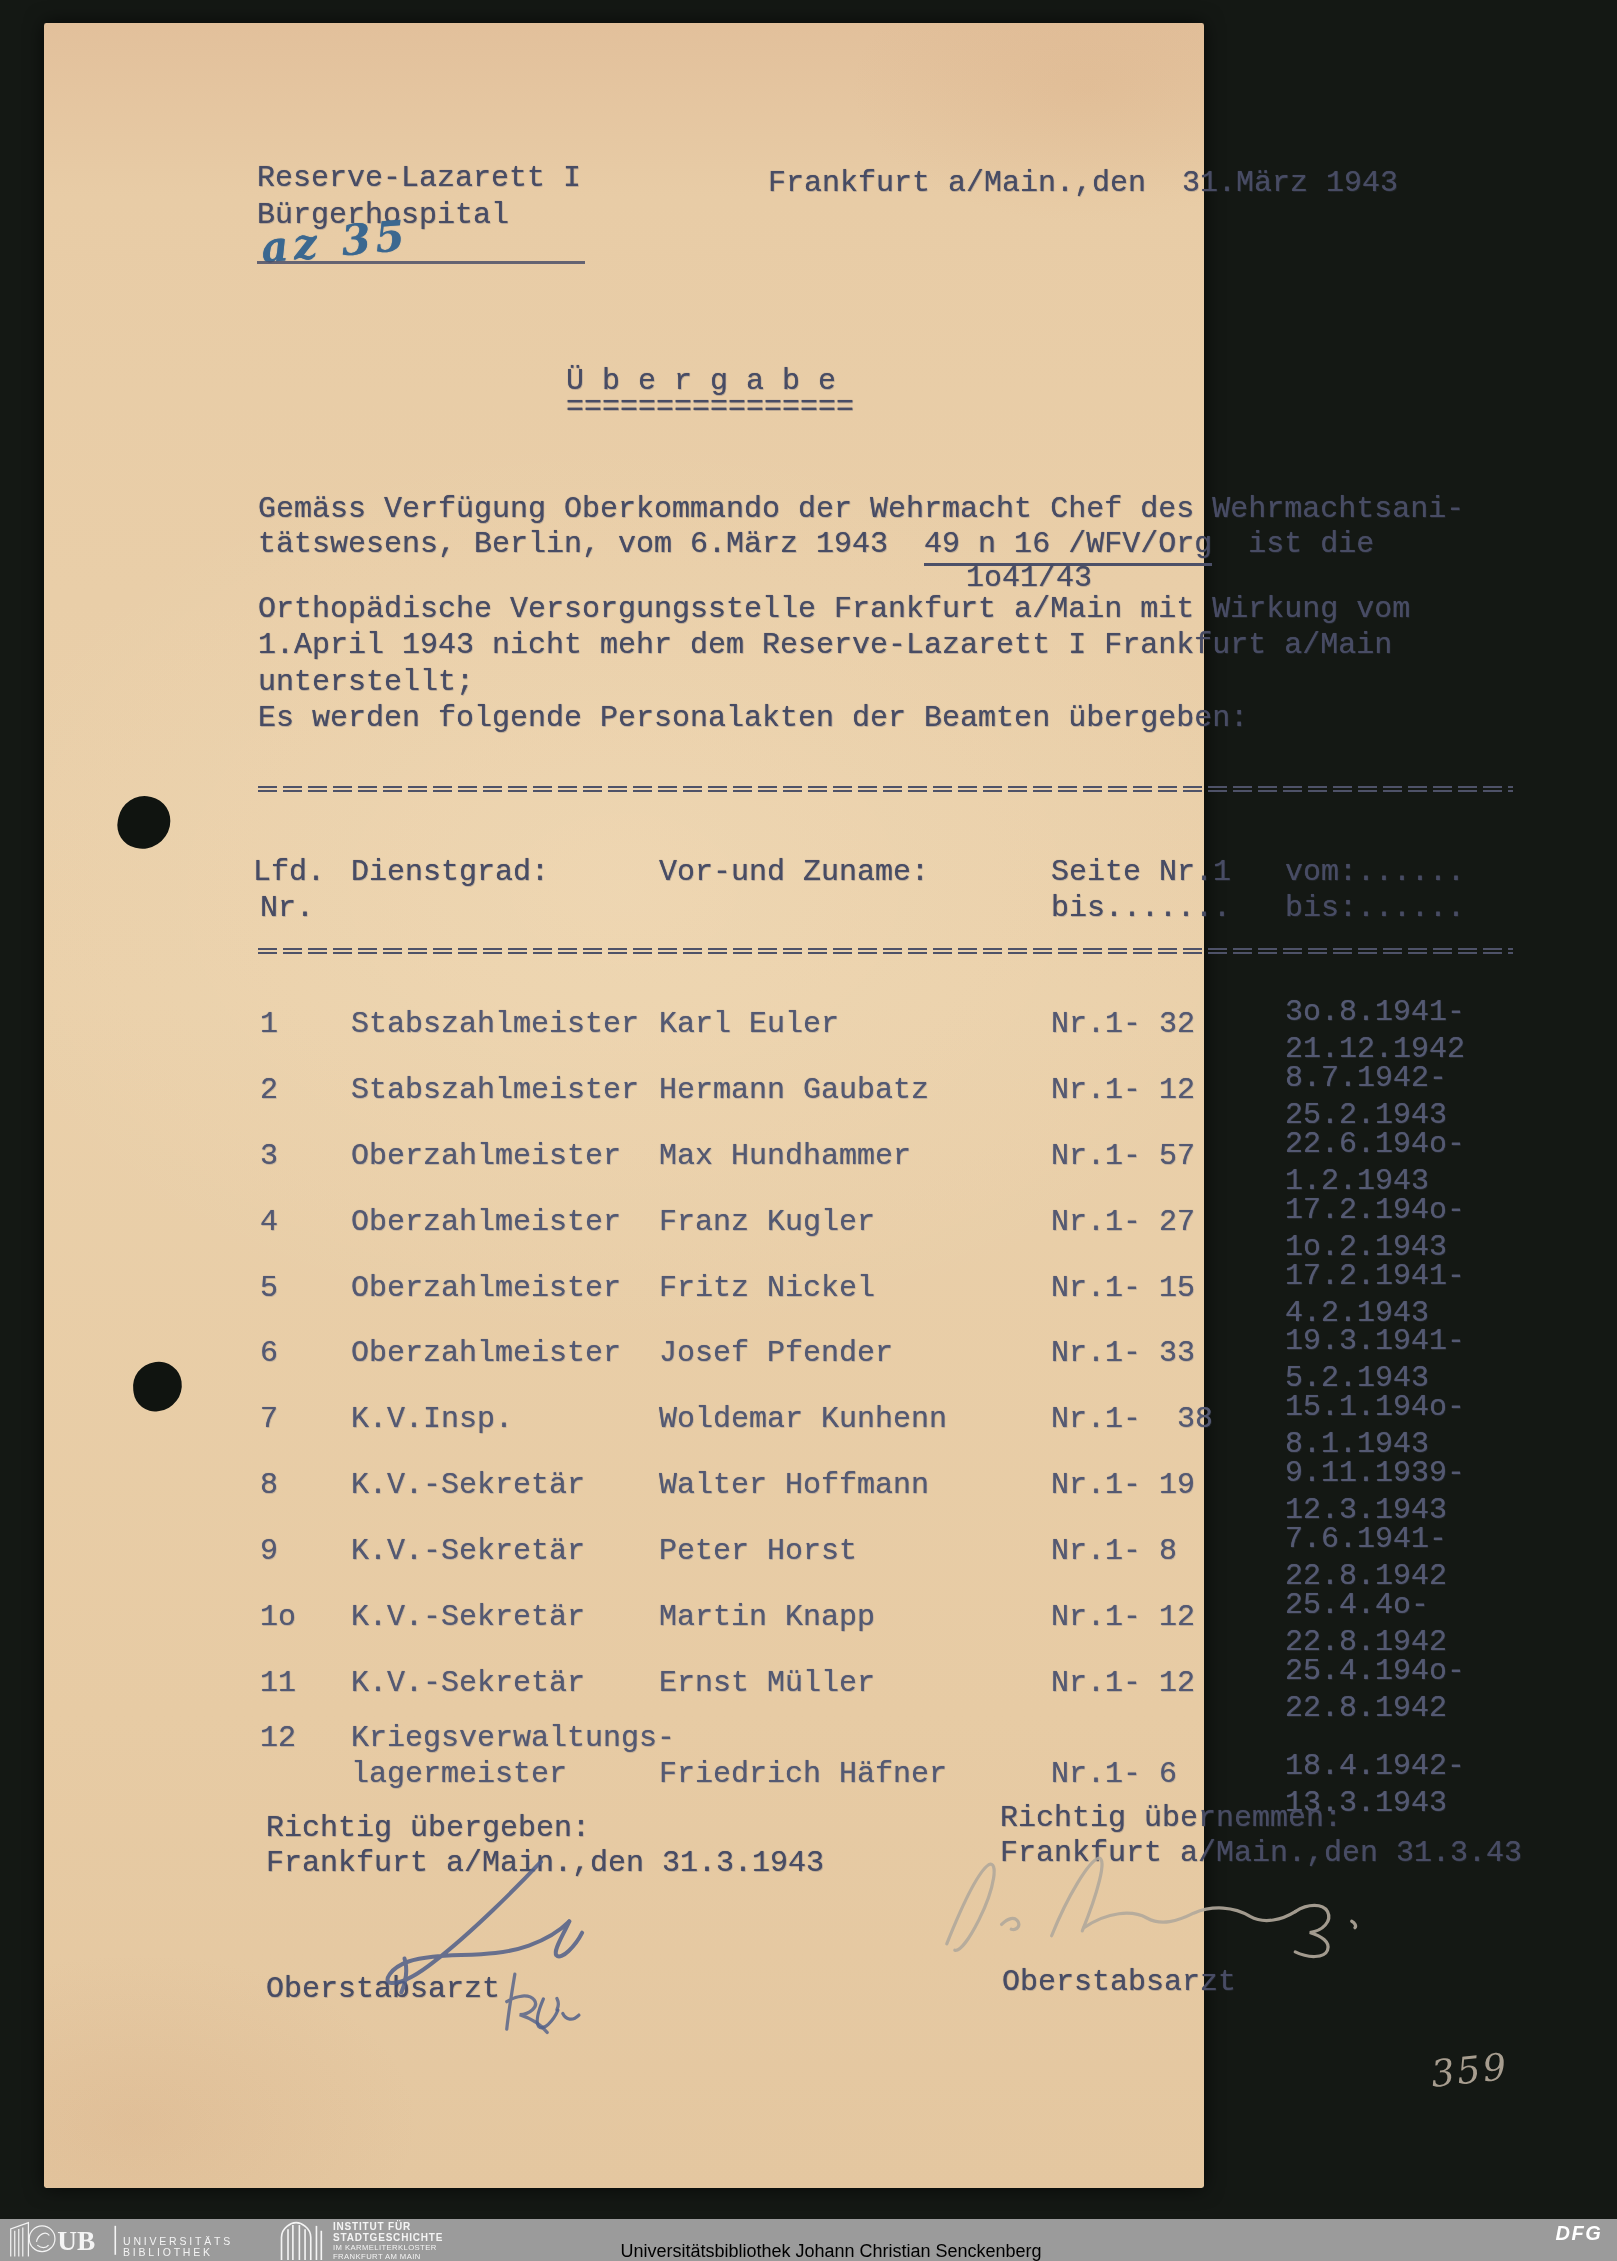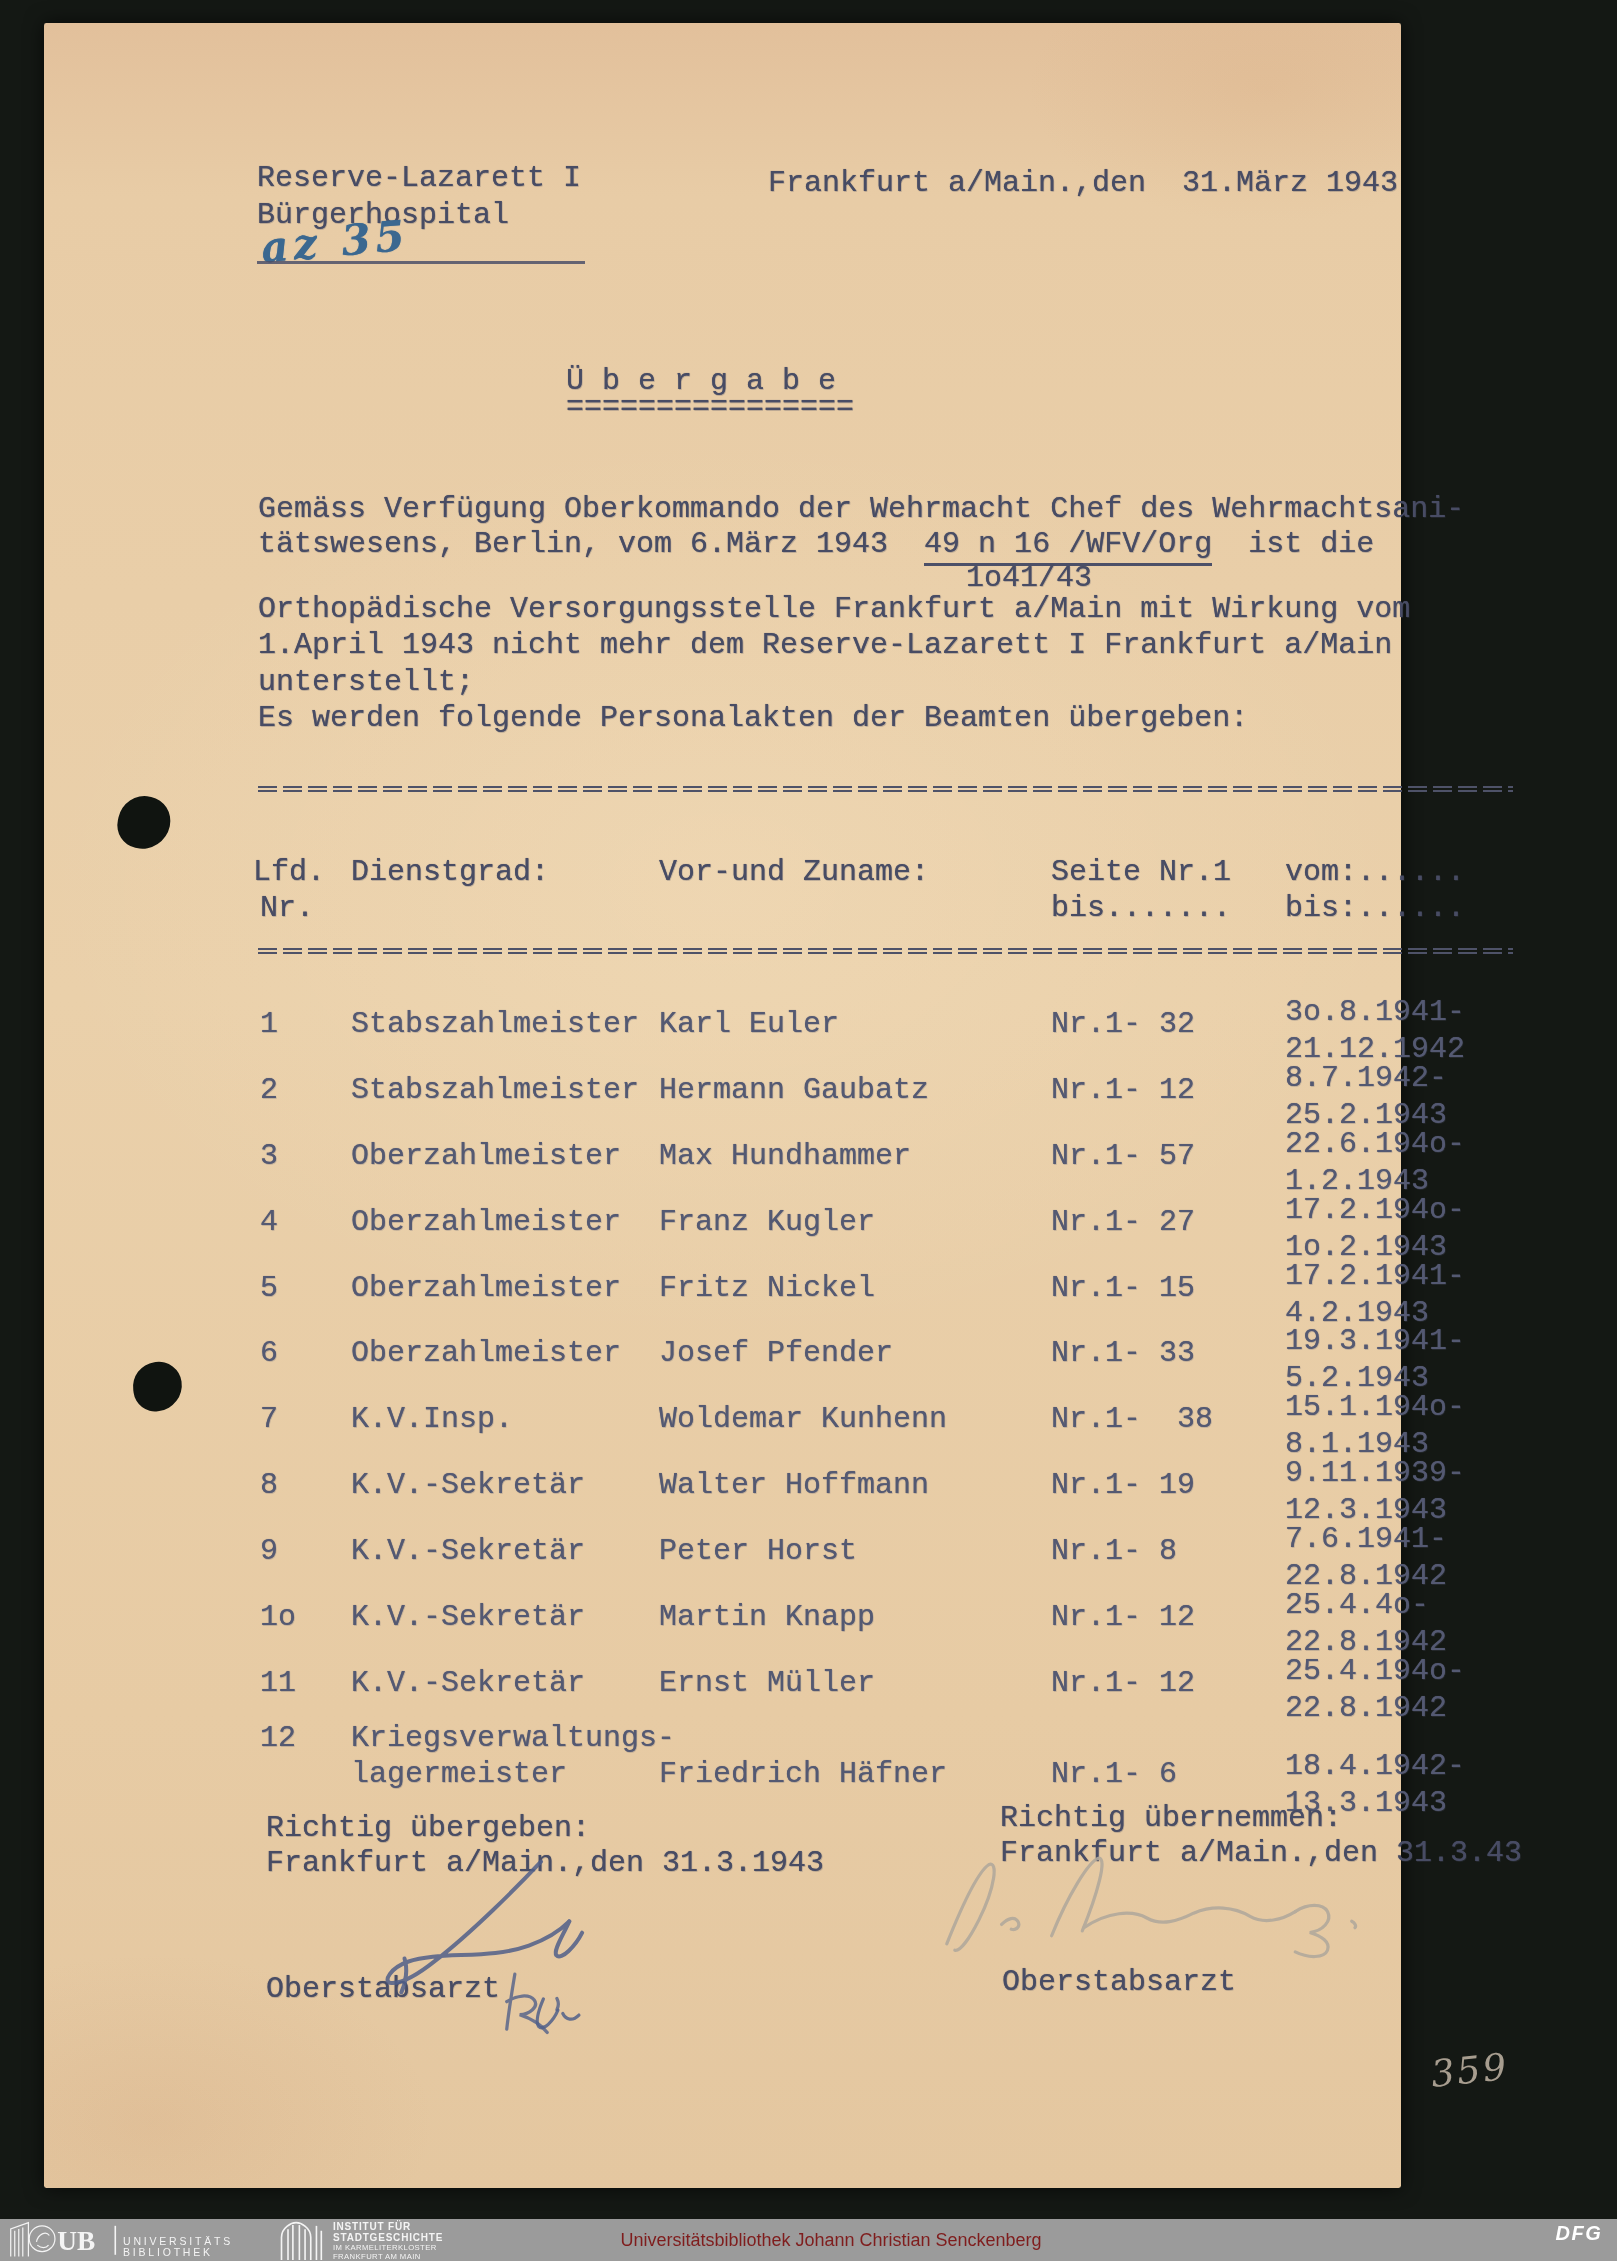--- a/index.html
+++ b/index.html
@@ -3,21 +3,21 @@
 <meta charset="utf-8">
 <style>
   html,body{margin:0;padding:0;}
   body{
     width:1617px;height:2261px;position:relative;overflow:hidden;
     background:#141814;
     font-family:"Liberation Sans", sans-serif;
   }
   
   .paper{
-    position:absolute;left:44px;top:22.6px;width:1357px;height:2165px;
+    position:absolute;left:44px;top:22.6px;width:1160px;height:2165px;
     background:
       radial-gradient(970px 647px at 50% 40%, rgba(255,240,210,.20), rgba(0,0,0,0) 70%),
       radial-gradient(404px 243px at 8% 97%, rgba(190,130,90,.12), rgba(0,0,0,0) 70%),
       radial-gradient(340px 194px at 90% 3%, rgba(205,150,105,.15), rgba(0,0,0,0) 70%),
       linear-gradient(180deg,#e2c09b 0%, #e8cca6 8%, #ead0aa 45%, #e7cba4 78%, #e4c7a0 100%);
     box-shadow:0 0 19.4px rgba(0,0,0,.65);
     border-radius:2.4px;
   }
   
   .hole{position:absolute;background:#101410;border-radius:52% 48% 55% 45%;}
@@ -63,22 +63,22 @@
   }
   
   .footer-bar{position:absolute;left:0;top:2219px;width:1617px;height:42px;background:#9b9b9b;}
   .fw{color:#f4f4f4;}
   .ub-text{position:absolute;left:123px;top:1px;line-height:10.5px;margin-top:16px;}
   .ub-text .l1,.ub-text .l2{font-size:10.5px;letter-spacing:2.8px;line-height:11.3px;}
   .ub-text .l3{font-size:7.3px;letter-spacing:1.8px;line-height:9px;}
   .isg-text{position:absolute;left:333px;top:3.2px;}
   .isg-text .b{font-size:10px;font-weight:bold;letter-spacing:0.8px;line-height:10.5px;}
   .isg-text .s{font-size:7.7px;letter-spacing:0.4px;line-height:9px;}
-  .center-credit{position:absolute;left:831px;top:11px;transform:translateX(-50%);
-    font-size:18px;color:#7f1d1d;white-space:pre;}
+  .center-credit{position:absolute;left:831px;top:22px;transform:translateX(-50%);
+    font-size:18px;color:#000000;white-space:pre;}
   .dfg{position:absolute;right:14.6px;top:3.2px;font-size:20px;font-weight:bold;font-style:italic;
     letter-spacing:1.6px;color:#fff;}
 </style>
 </head>
 <body>
 
 <div class="paper">
 
   <div class="tw" style="left:213px;top:137px">Reserve-Lazarett I</div>
   <div class="tw" style="left:213px;top:174px">Bürgerhospital</div>

